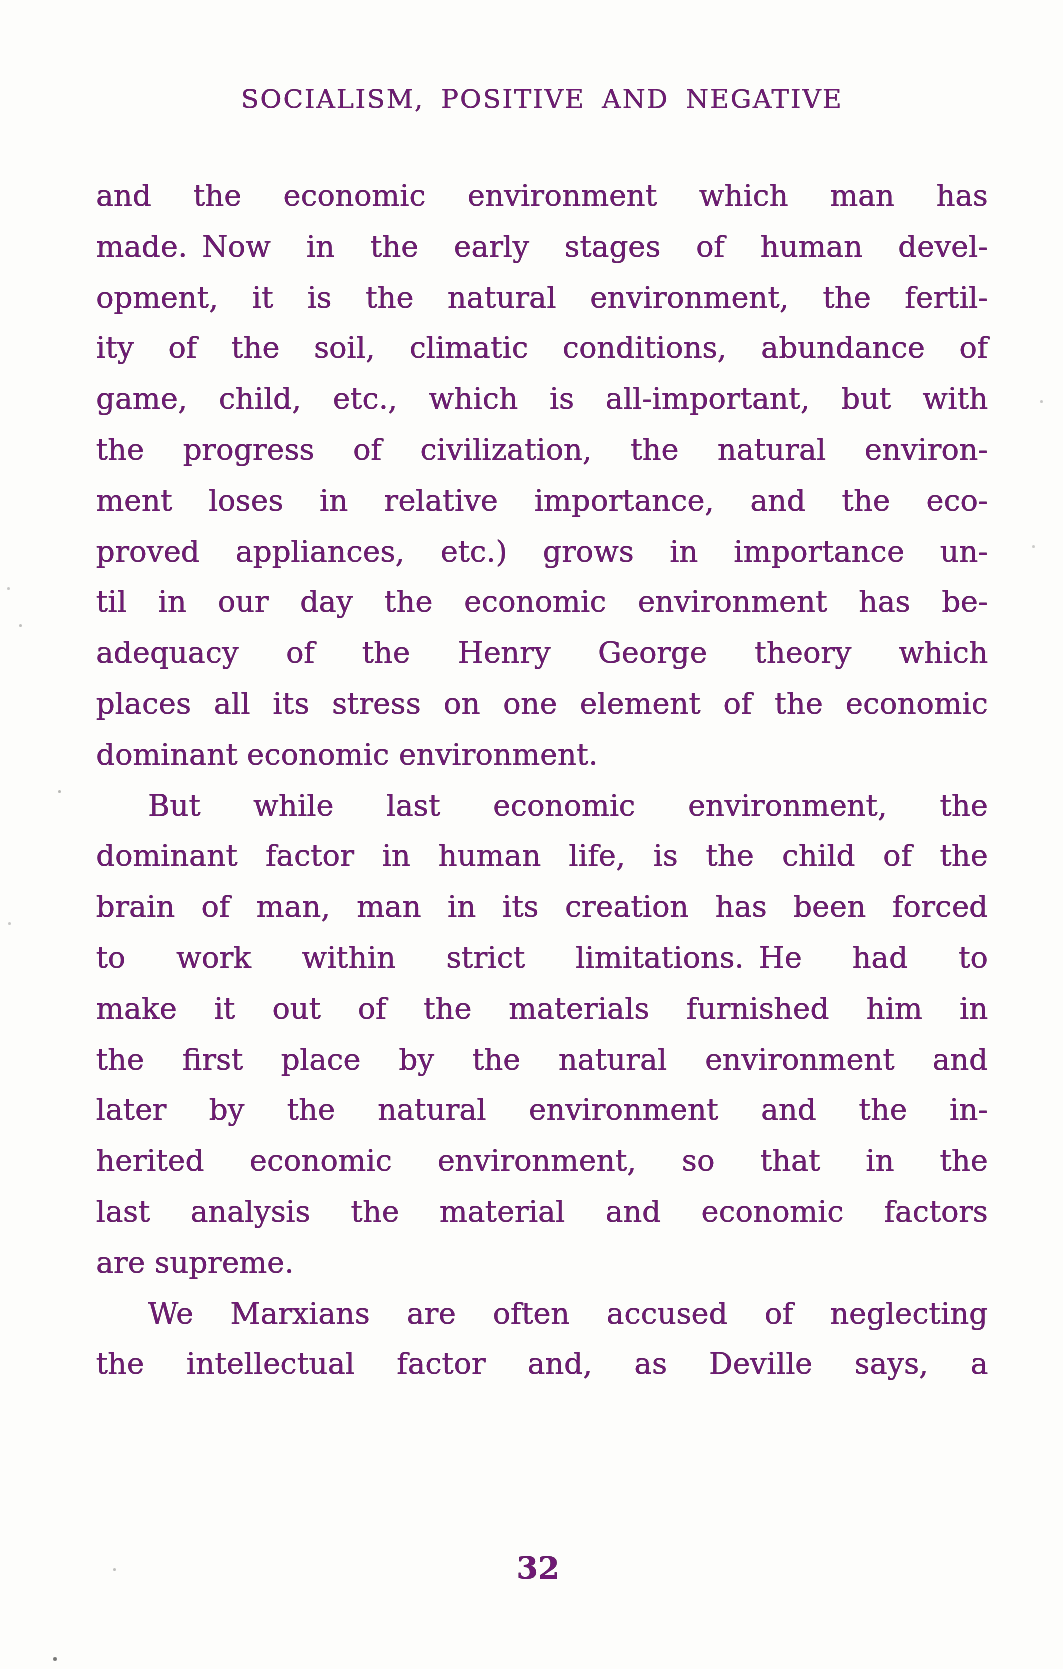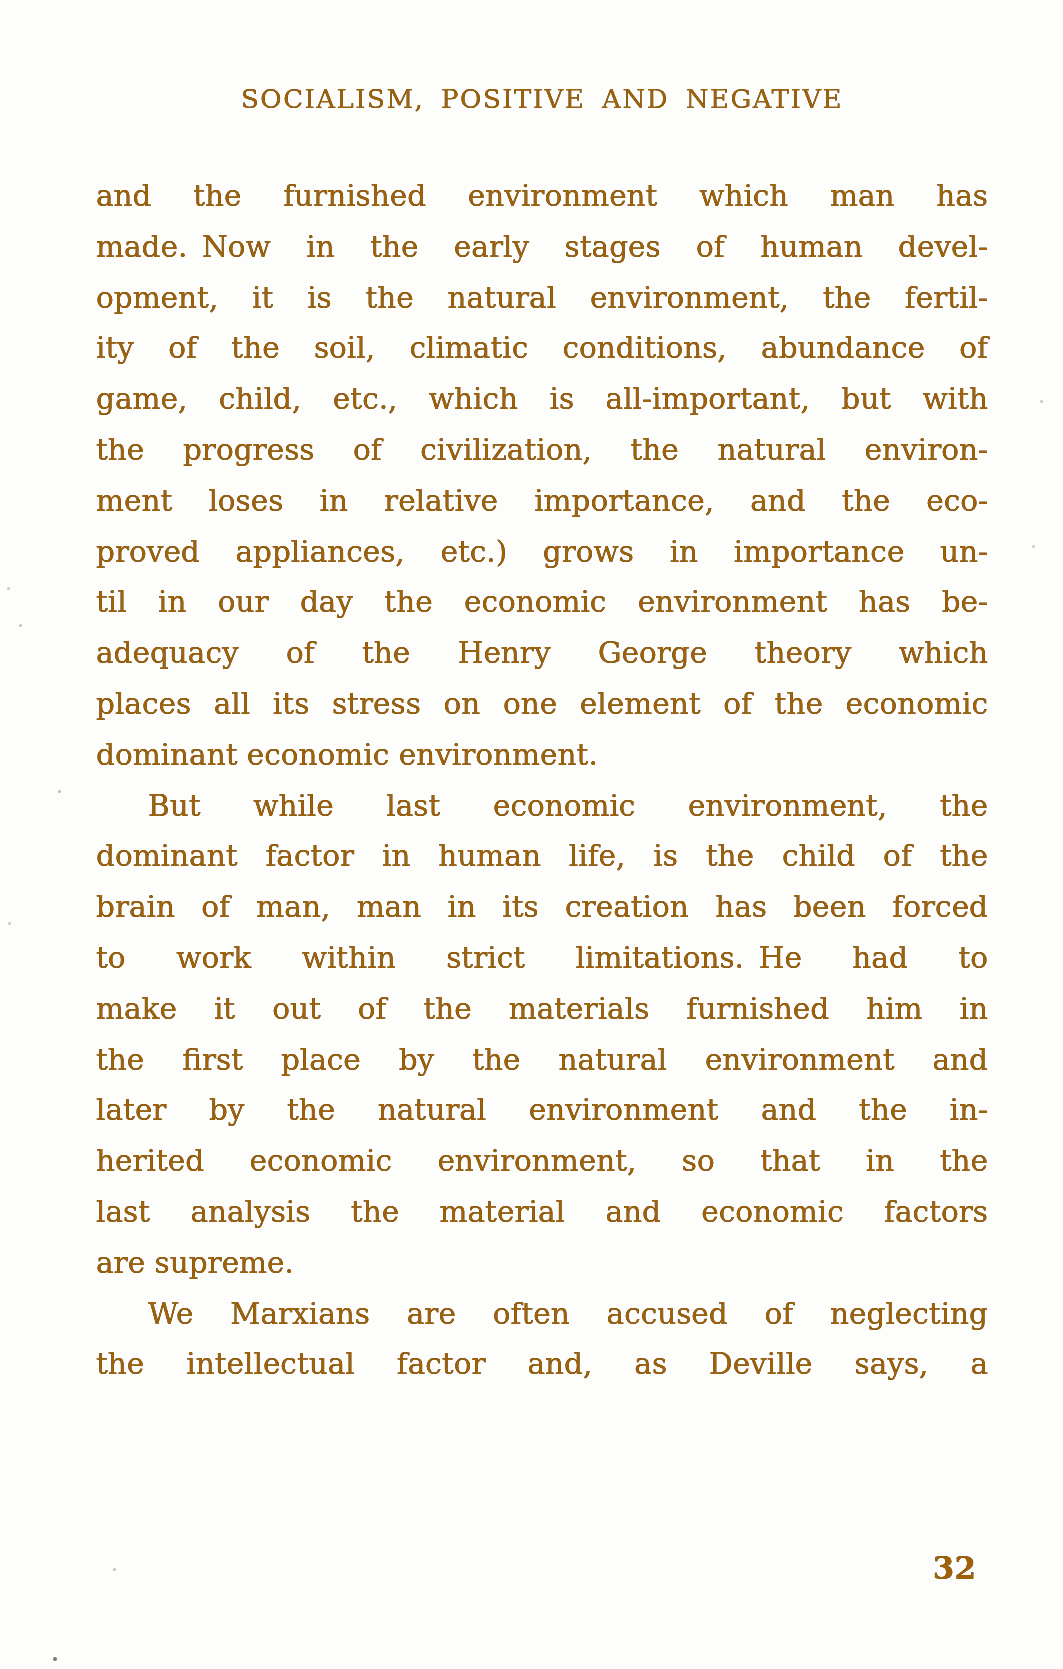--- a/index.html
+++ b/index.html
@@ -51,41 +51,41 @@
     display: inline-block;
     width: 100%;
     height: 0;
   }
   .line.indent {
     text-indent: 52px;
   }
   .folio {
     position: absolute;
     top: 1550px;
-    left: 84px;
+    left: 92px;
     width: 892px;
-    text-align: right;
+    text-align: center;
     font-size: 31px;
     font-weight: 700;
     text-shadow: 0 0 0.5px #141414;
   }
   .speck {
     position: absolute;
     background: #4a4a48;
     border-radius: 50%;
   }
 </style>
 </head>
 <body>
 
-<div class="page" style="background: rgb(253, 253, 251); color: #a16207;">
+<div class="page" style="background: rgb(253, 253, 251); color: #701a75;">
   <div class="running-head">SOCIALISM, POSITIVE AND NEGATIVE</div>
 
   <div class="body-text">
-      <div class="line justify">and the furnished environment which man has</div>
+      <div class="line justify">and the economic environment which man has</div>
       <div class="line justify">made. Now in the early stages of human devel-</div>
       <div class="line justify">opment, it is the natural environment, the fertil-</div>
       <div class="line justify">ity of the soil, climatic conditions, abundance of</div>
       <div class="line justify">game, child, etc., which is all-important, but with</div>
       <div class="line justify">the progress of civilization, the natural environ-</div>
       <div class="line justify">ment loses in relative importance, and the eco-</div>
       <div class="line justify">proved appliances, etc.) grows in importance un-</div>
       <div class="line justify">til in our day the economic environment has be-</div>
       <div class="line justify">adequacy of the Henry George theory which</div>
       <div class="line justify">places all its stress on one element of the economic</div>

